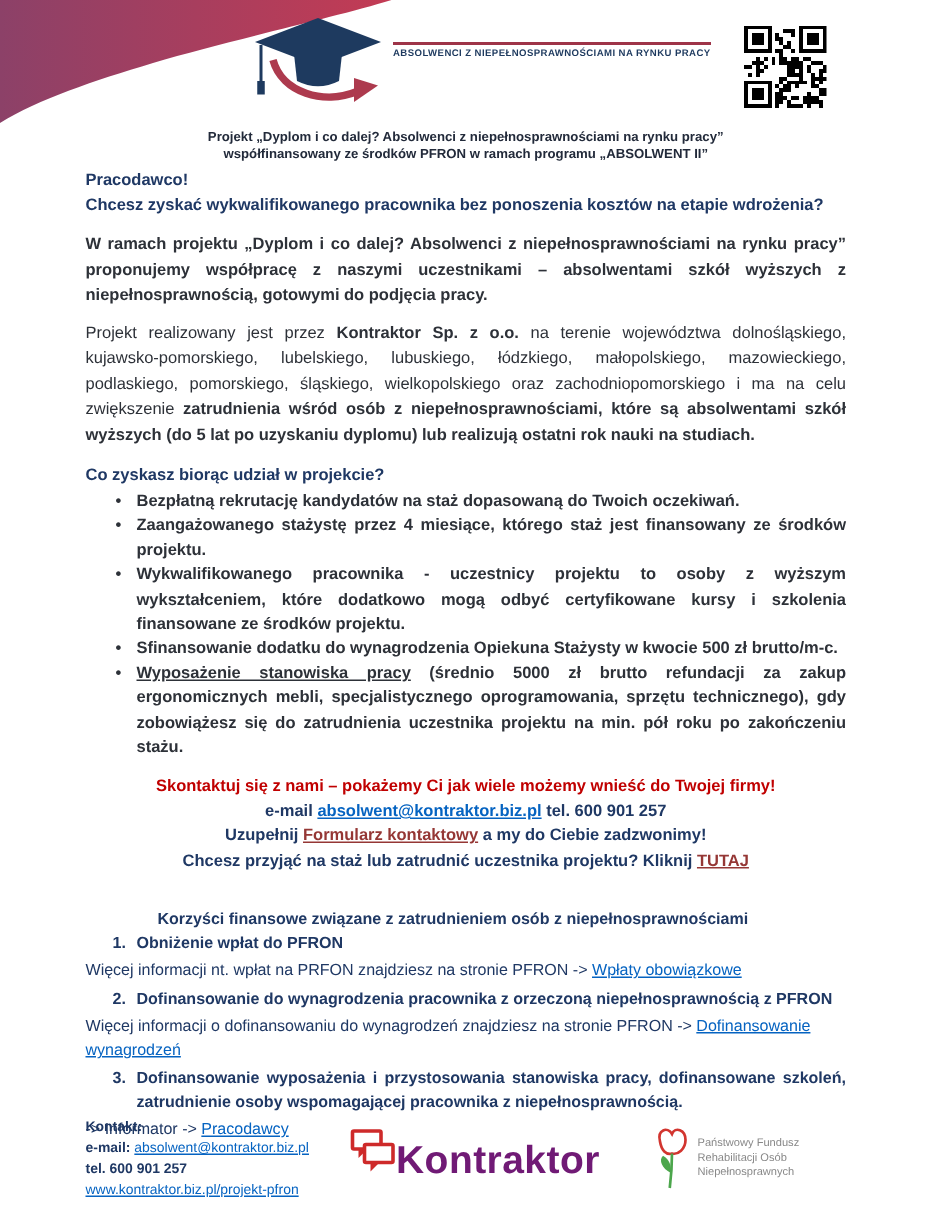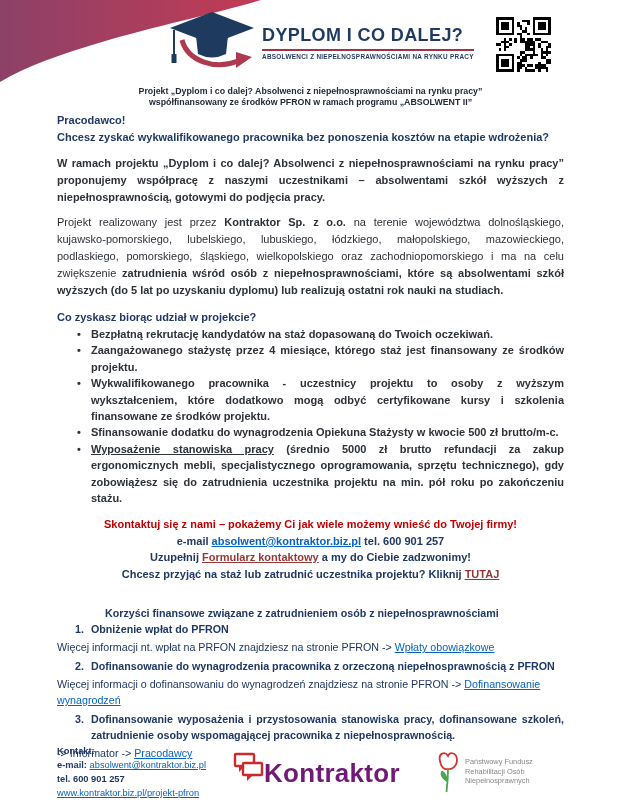--- a/index.html
+++ b/index.html
@@ -71,21 +71,20 @@
   <div class="logo-block">
     <svg class="logo-cap" width="90" height="64" viewBox="0 0 90 64">
       <polygon points="44,2 86,18 44,34 2,18" fill="#1E3A5F"></polygon>
       <path d="M28,26 L60,26 L58,44 Q44,51 30,44 Z" fill="#1E3A5F"></path>
       <line x1="6" y1="20" x2="6" y2="44" stroke="#1E3A5F" stroke-width="2"></line>
       <rect x="3.5" y="44" width="5" height="9" fill="#1E3A5F"></rect>
       <path d="M14,30 C20,52 48,60 70,51" fill="none" stroke="#AD3A4E" stroke-width="5"></path>
       <polygon points="68,42 84,47 68,58" fill="#AD3A4E"></polygon>
     </svg>
     <div class="logo-text">
-      <div class="logo-title">DYPLOM I CO DALEJ?</div>
       <div class="logo-rule"></div>
       <div class="logo-subtitle">ABSOLWENCI Z NIEPEŁNOSPRAWNOŚCIAMI NA RYNKU PRACY</div>
     </div>
   </div>
 
   <svg class="qr" id="qr-svg" width="55" height="55" viewBox="0 0 21 21" shape-rendering="crispEdges">
       <rect x="0" y="0" width="21" height="21" fill="#ffffff"></rect>
       <rect x="10" y="1" width="1" height="1" fill="#000"></rect>
       <rect x="11" y="1" width="1" height="1" fill="#000"></rect>
       <rect x="12" y="1" width="1" height="1" fill="#000"></rect>

